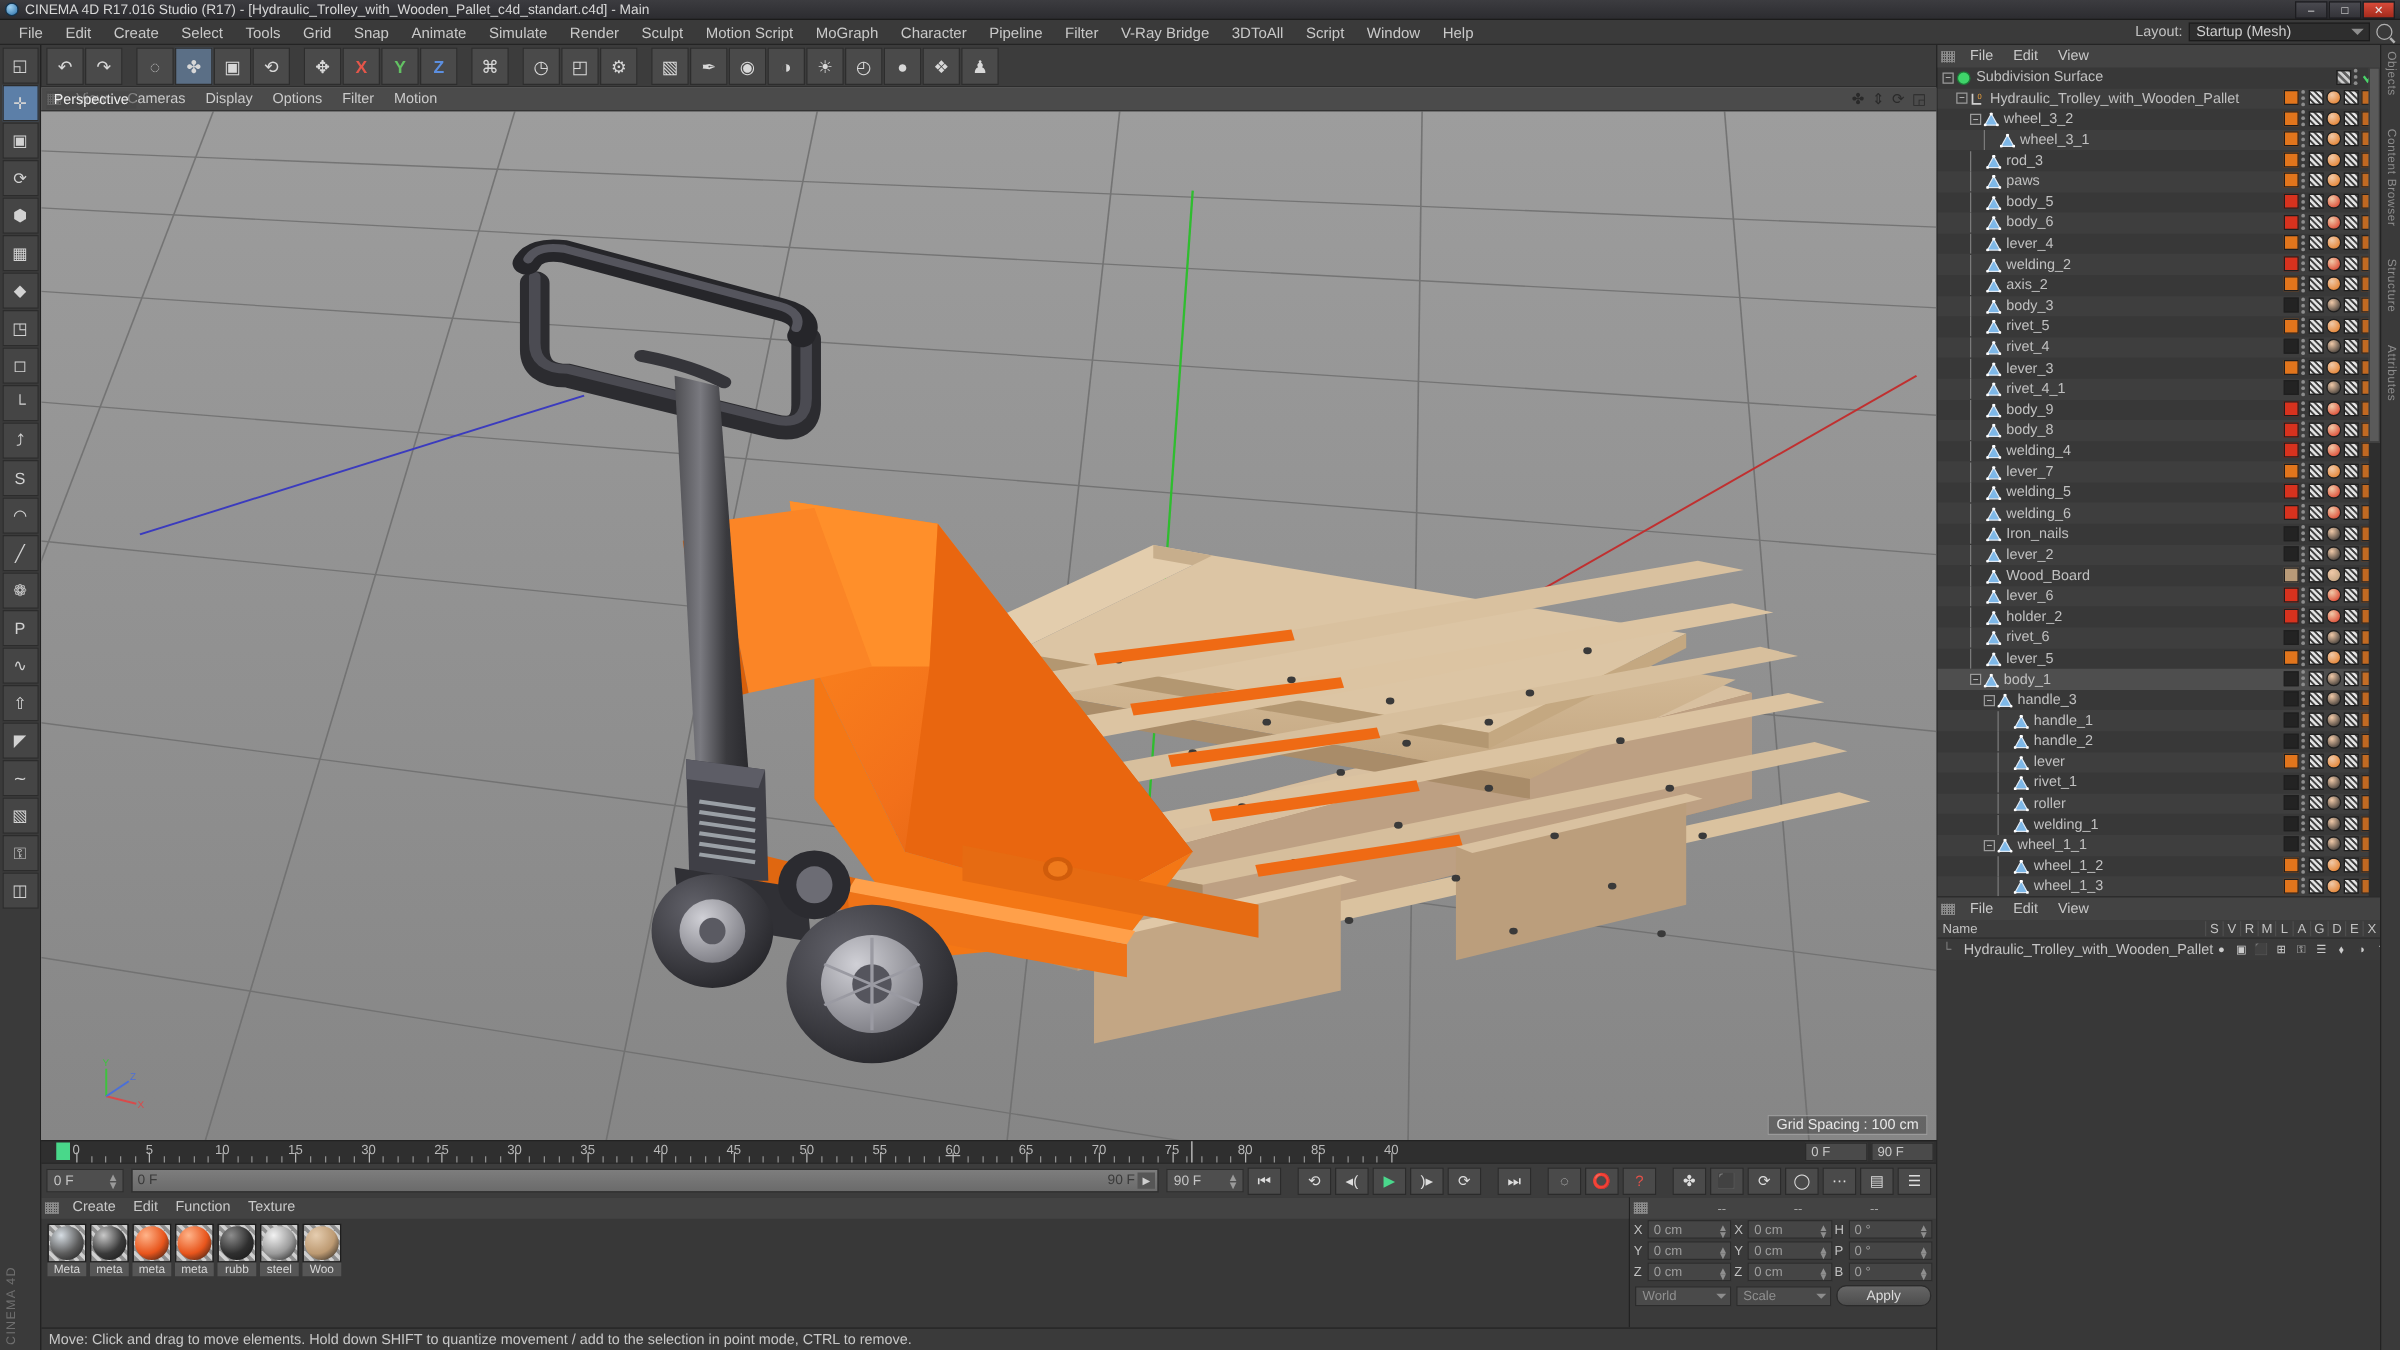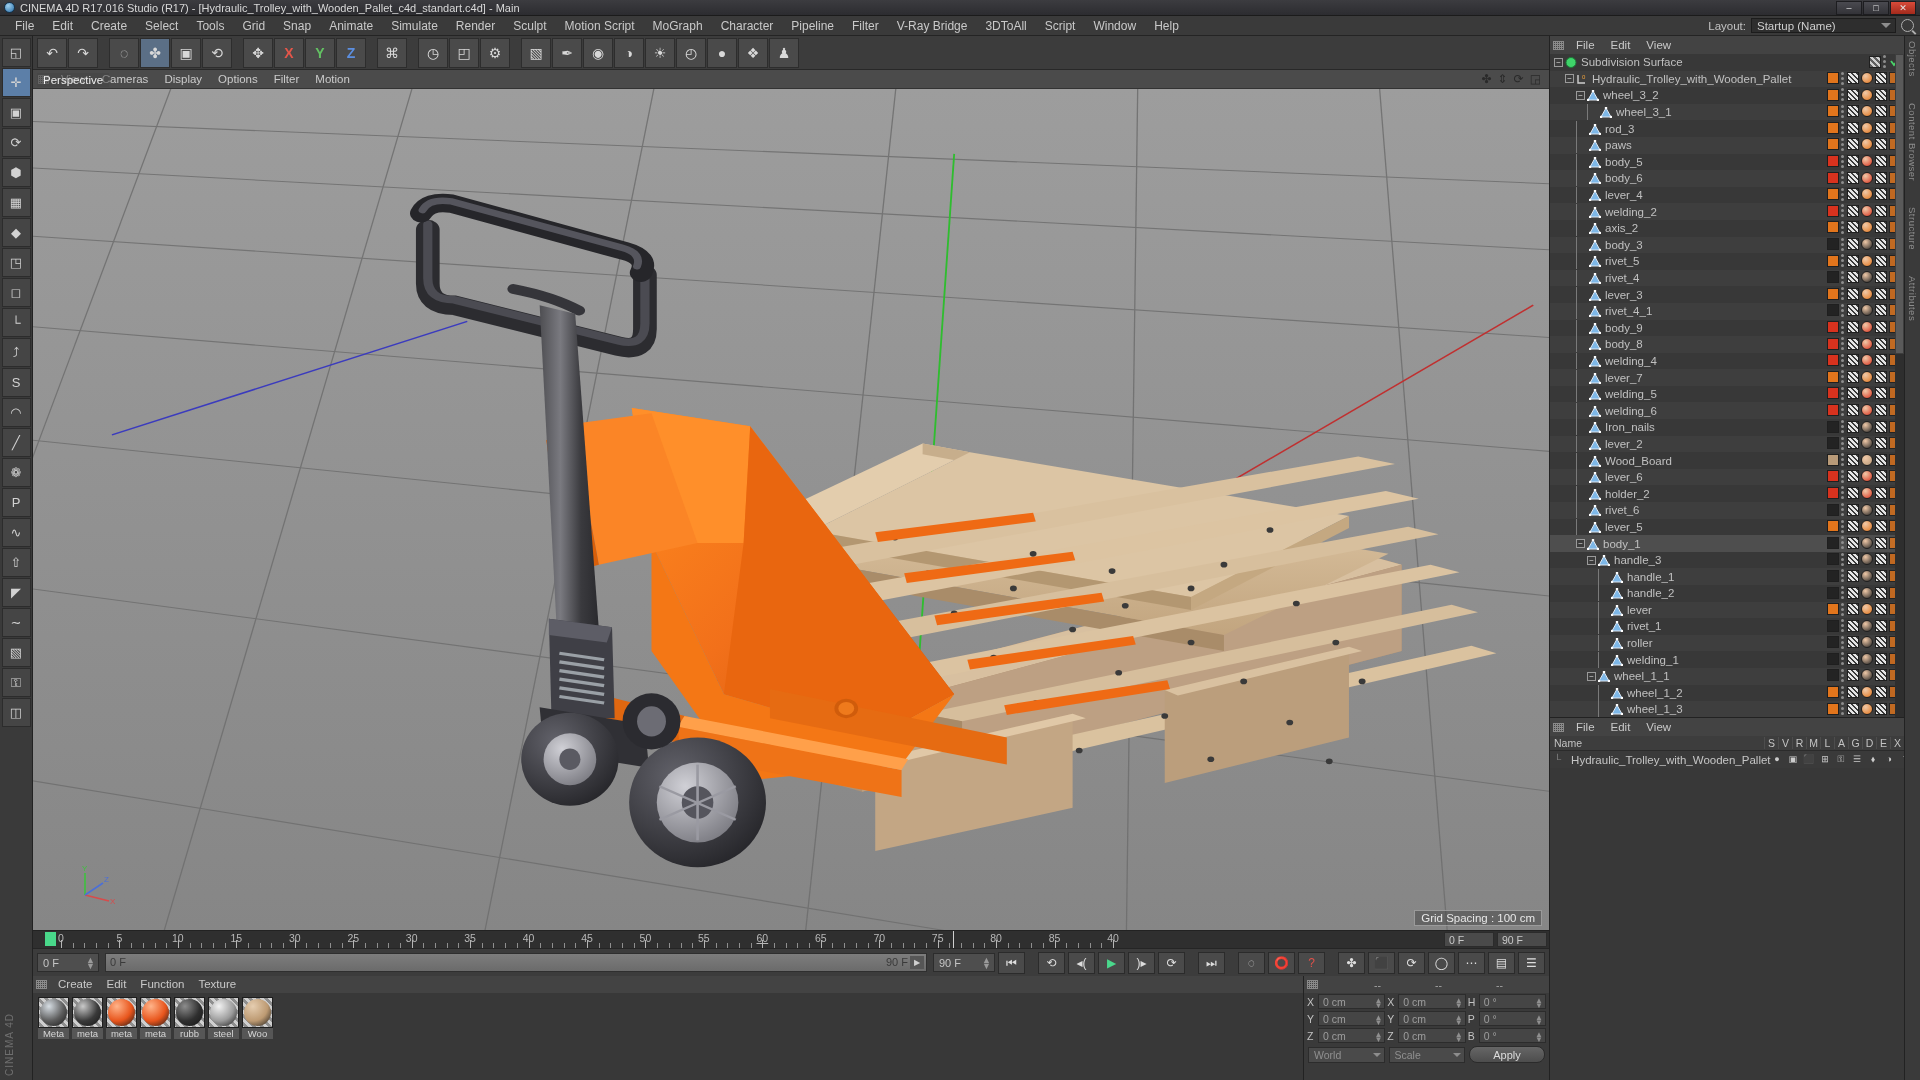--- a/index.html
+++ b/index.html
@@ -229,21 +229,21 @@
       <div class="mi">Filter</div>
       <div class="mi">V-Ray Bridge</div>
       <div class="mi">3DToAll</div>
       <div class="mi">Script</div>
       <div class="mi">Window</div>
       <div class="mi">Help</div>
     </div>
   <div id="layoutbox">
     <span class="lbl">Layout:</span>
     <div id="layoutsel">
-      <span>Startup (Name)</span>
+      <span>Startup (Mesh)</span>
       <span class="arr"></span>
     </div>
     <div class="mag"></div>
   </div>
 </div>
 
 <div id="mainrow">
 
   <div id="lefttools">
     <div id="lefttoolitems">
@@ -810,20 +810,21 @@
           </div>
           <div class="csel">
             <span>Scale</span>
             <span class="arr"></span>
           </div>
           <div id="applybtn">Apply</div>
         </div>
       </div>
     </div>
 
+    <div id="statusbar">Move: Click and drag to move elements. Hold down SHIFT to quantize movement / add to the selection in point mode, CTRL to remove.</div>
   </div>
 
   <div id="rightcol">
     <div id="omhdr">
       <span class="dots"></span>
       <span id="ommenuitems" style="display:flex;">
           <span class="om">File</span>
           <span class="om">Edit</span>
           <span class="om">View</span>
         </span>

